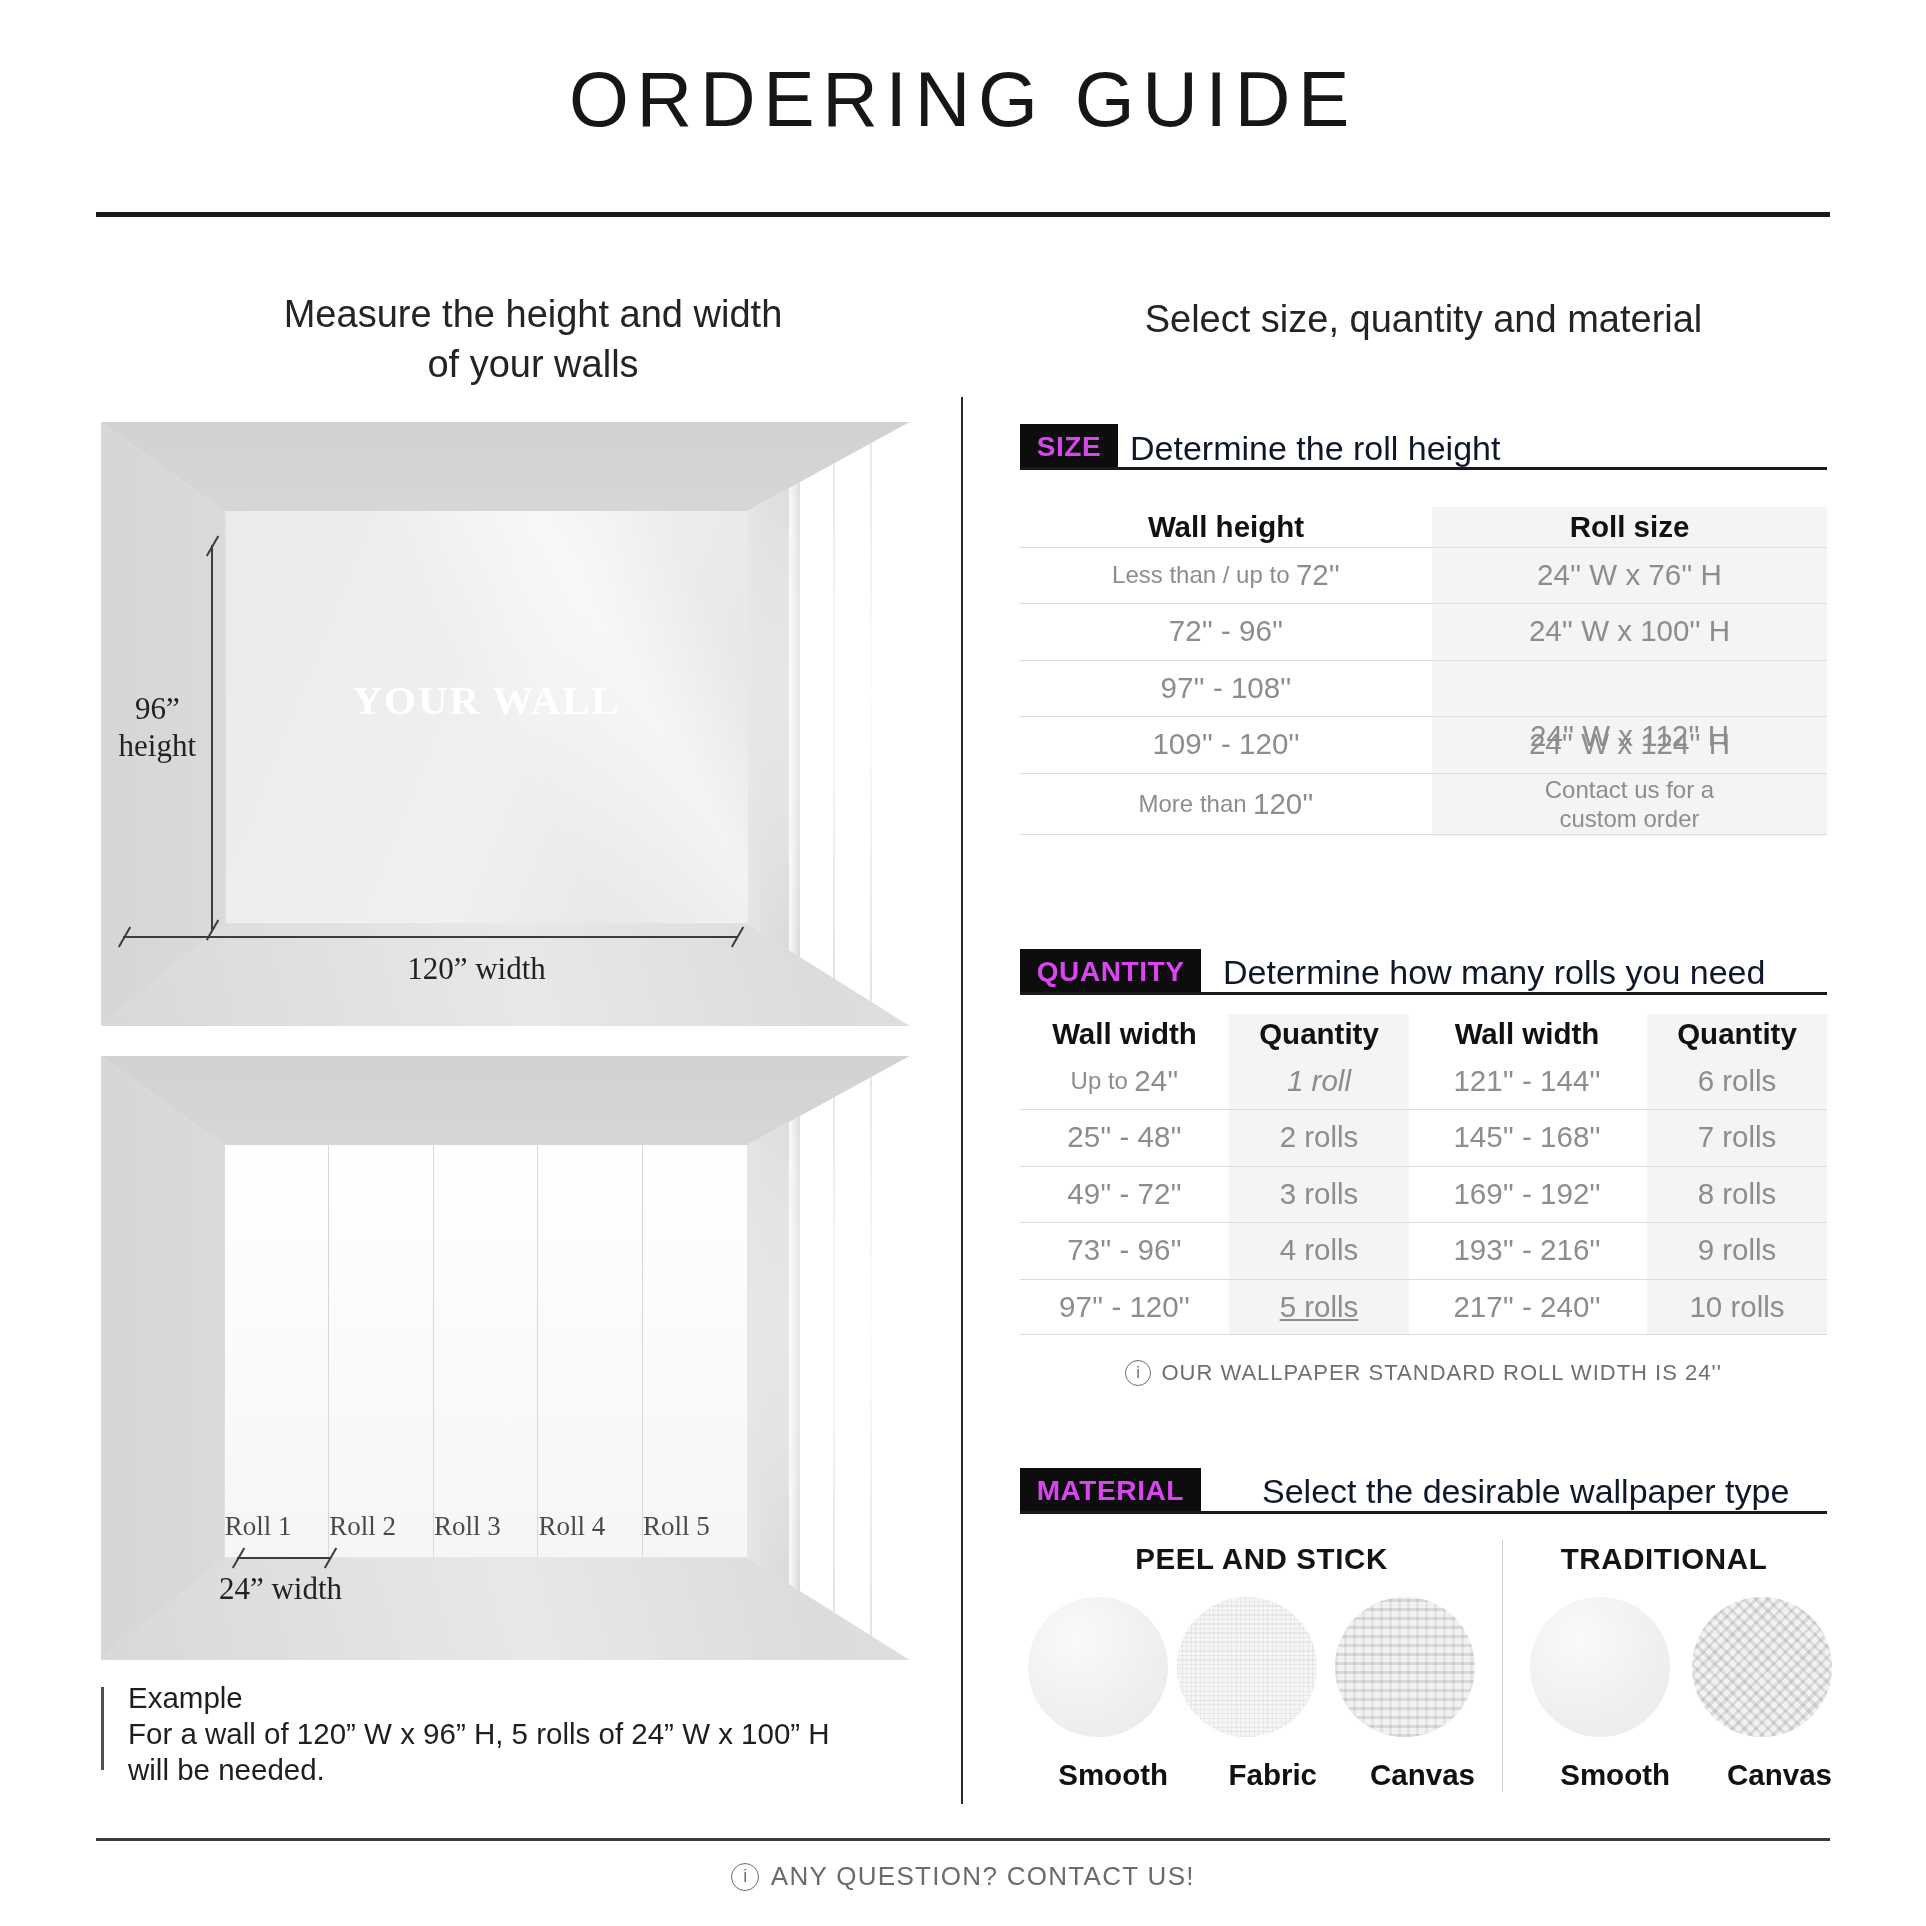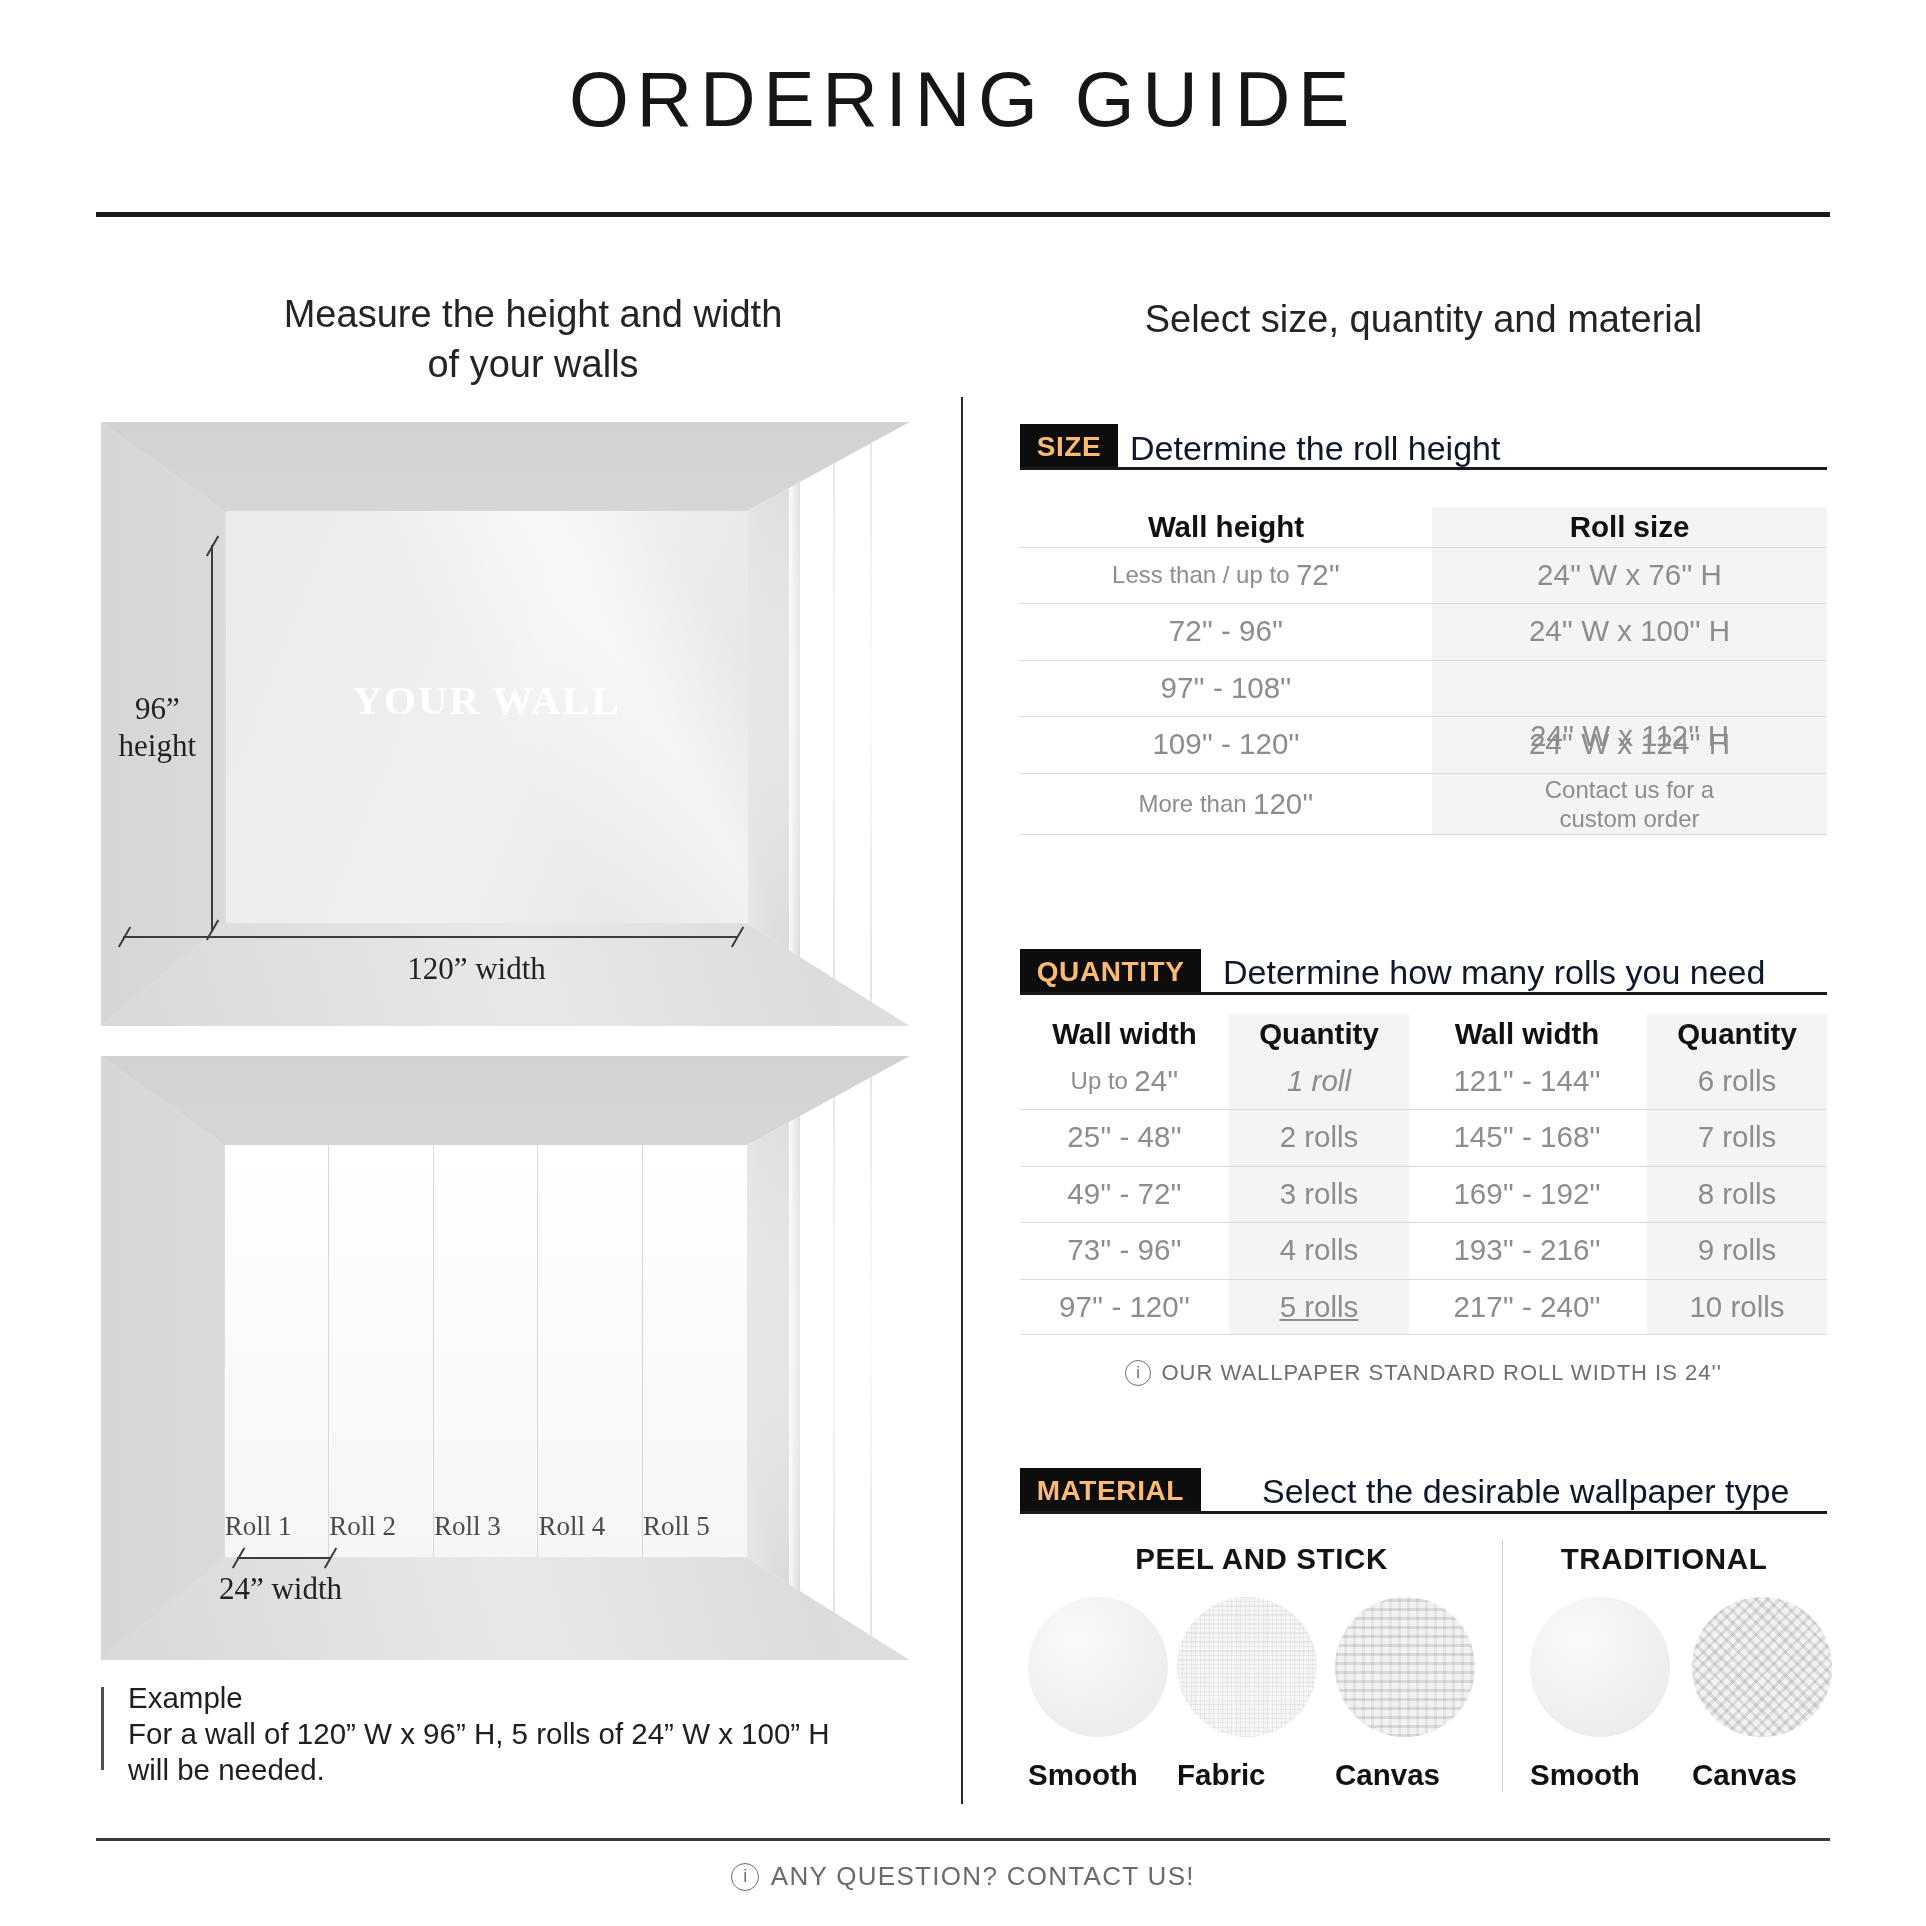--- a/index.html
+++ b/index.html
@@ -55,21 +55,21 @@
   .panels { position:absolute; left:15.3%; top:14.8%; width:64.5%; height:68.2%; display:flex; background:#fbfbfb; }
   .panel { flex:1; position:relative; background:linear-gradient(180deg,#ffffff 0%,#f6f6f6 100%); border-right:1.3px solid #d8d8d8; }
   .panel:last-child { border-right:none; }
   .panel-label { position:absolute; bottom:15.4px; left:0; width:100%; text-align:left; font-size:27px; color:#4a4a4a; }
 
   
   .example-bar { position:absolute; left:101px; top:1687px; width:2.6px; height:83px; background:#4f4f4f; }
   .example-text { position:absolute; left:128px; top:1680px; font-size:29.5px; line-height:36px; color:#1f1f1f; }
 
   
-  .badge { position:absolute; height:46px; background:#0d0d0d; color:#fdba74; font-weight:700;
+  .badge { position:absolute; height:46px; background:#0d0d0d; color:#d946ef; font-weight:700;
     font-size:28px; letter-spacing:0.6px; display:inline-flex; align-items:center; padding:0 16.7px; box-sizing:border-box; }
   .section-subtitle { position:absolute; font-size:34px; font-weight:400; color:#0f172a; }
   .section-rule { position:absolute; left:1020px; width:807px; height:3.2px; background:#1a1a1a; }
 
   .table { position:absolute; left:1020px; width:807px; }
   .band { position:absolute; top:0; background:#f4f4f4; }
   .trow-line { position:absolute; left:0; width:100%; height:1.3px; background:#dcdcdc; }
   .tcell { position:absolute; display:flex; align-items:center; justify-content:center; text-align:center;
     color:#8d8d8d; font-size:29.5px; }
   .tcell .pre { font-size:24px; margin-right:6.4px; }
@@ -89,21 +89,21 @@
   .tex-smooth { background:radial-gradient(circle at 35% 30%, #fafafa 0%, #efefef 60%, #e9e9e9 100%); }
   .tex-fabric { background-color:#f5f5f5;
     background-image:repeating-linear-gradient(0deg, rgba(0,0,0,0.05) 0 1.3px, transparent 1.3px 4.5px),
                      repeating-linear-gradient(90deg, rgba(0,0,0,0.05) 0 1.3px, transparent 1.3px 4.5px); }
   .tex-canvas { background-color:#f2f2f2;
     background-image:repeating-linear-gradient(0deg, rgba(0,0,0,0.10) 0 2.6px, transparent 2.6px 9px),
                      repeating-linear-gradient(90deg, rgba(0,0,0,0.06) 0 2.6px, transparent 2.6px 9px); }
   .tex-canvas2 { background-color:#f2f2f2;
     background-image:repeating-linear-gradient(45deg, rgba(0,0,0,0.09) 0 3.2px, transparent 3.2px 8.3px),
                      repeating-linear-gradient(-45deg, rgba(0,0,0,0.09) 0 3.2px, transparent 3.2px 8.3px); }
-  .swatch-label { position:absolute; top:1758px; width:140px; text-align:left; font-size:29.5px; font-weight:700; color:#111111; }
+  .swatch-label { position:absolute; top:1758px; width:140px; text-align:right; font-size:29.5px; font-weight:700; color:#111111; }
 
   
   .footer { position:absolute; left:0; top:1861px; width:100%; display:flex; align-items:center;
     justify-content:center; gap:11.6px; color:#6b6b6b; }
   .footer-text { font-size:26px; letter-spacing:1.3px; }
 </style>
 </head>
 <body>
 
 <div class="page">

